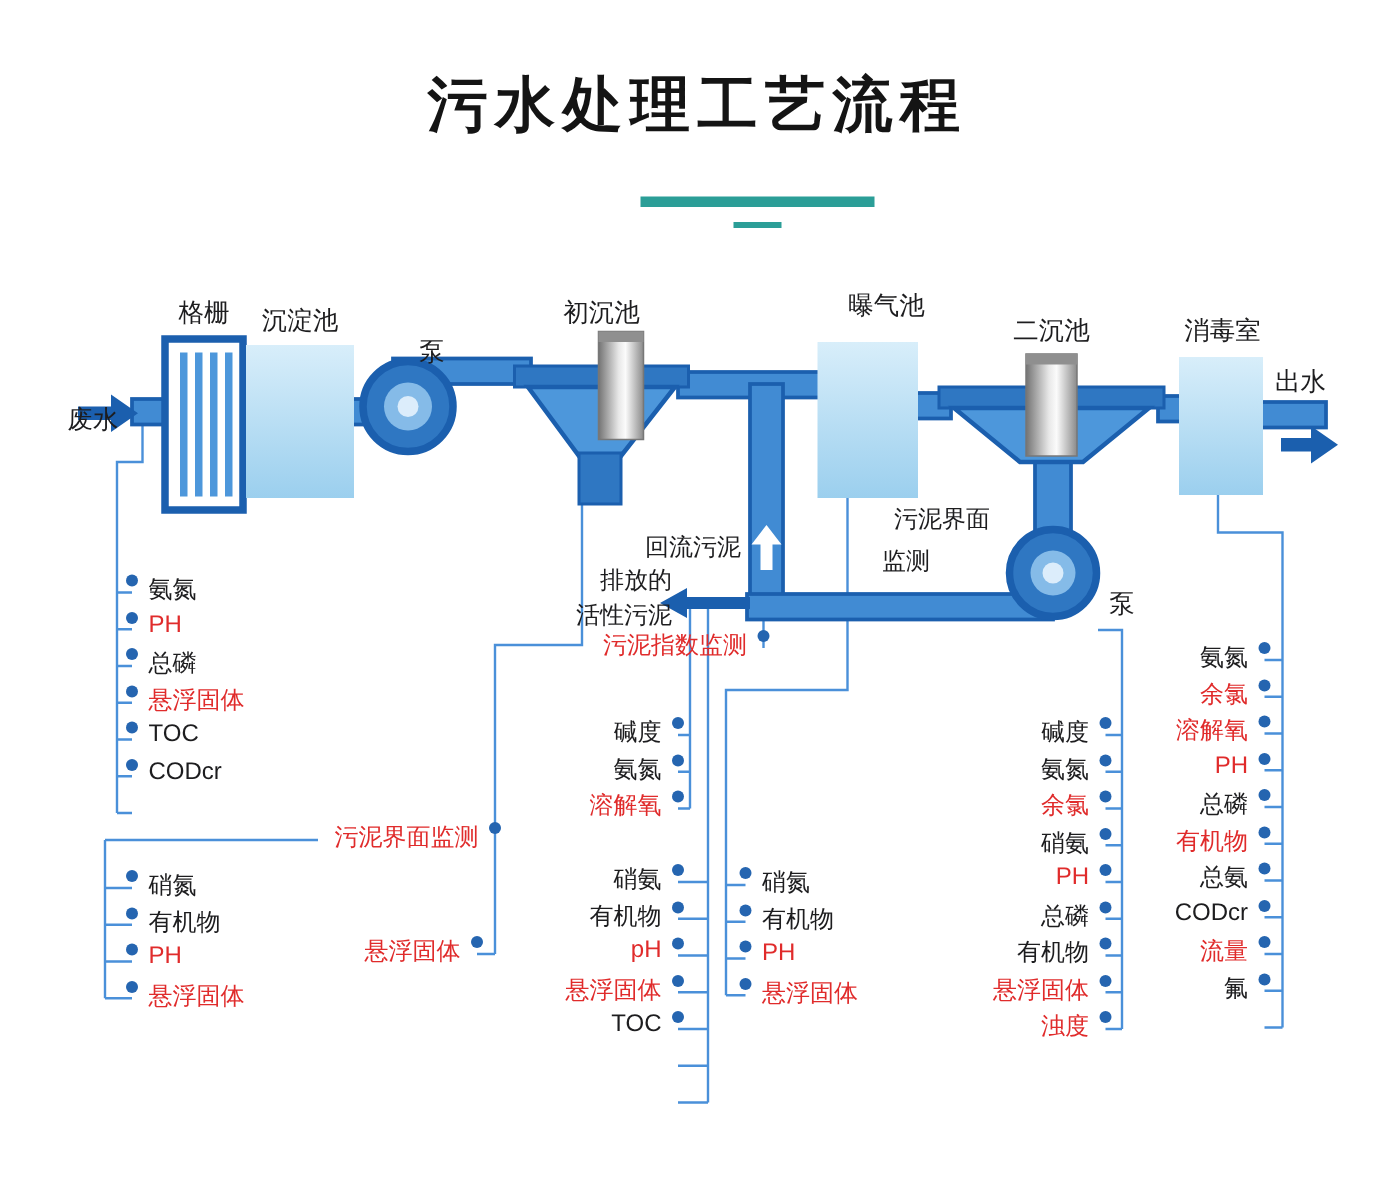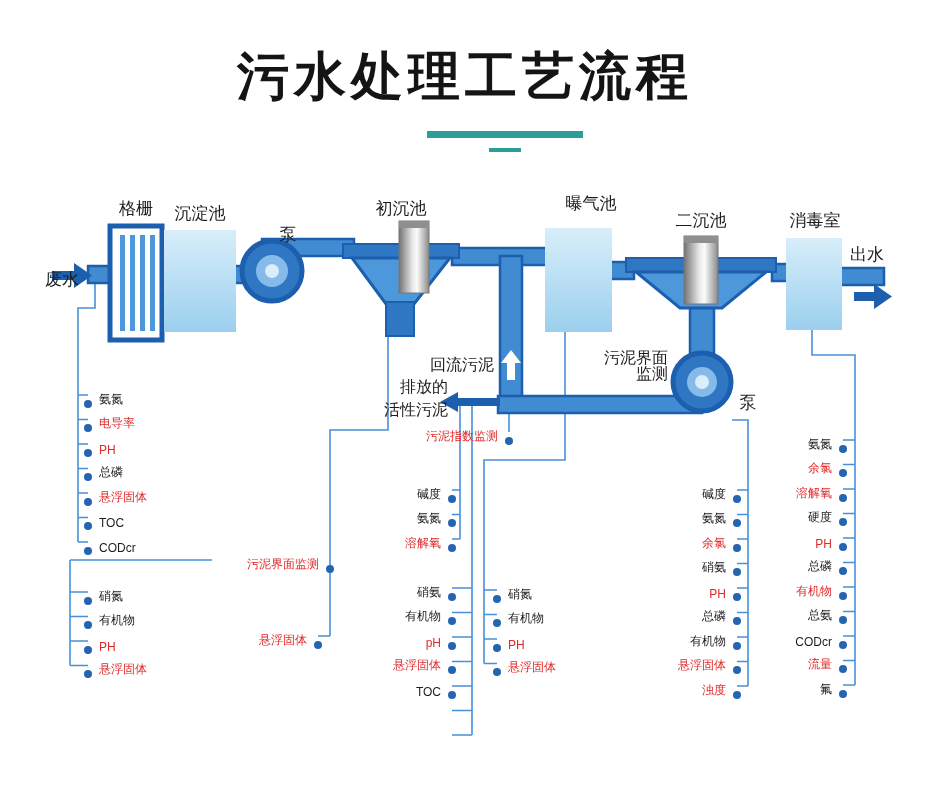--- a/index.html
+++ b/index.html
@@ -1,26 +1,26 @@
 <!DOCTYPE html>
 <html><head>
 <meta charset="utf-8">
 <style>
   html,body{margin:0;padding:0;width:930px;height:788px;background:#fff;
     font-family:"Liberation Sans",sans-serif;overflow:hidden}
   #canvas{position:relative;width:930px;height:788px;background:#fff}
   #diagram{position:absolute;left:0;top:0}
   #title{position:absolute;left:0;right:0;top:42px;text-align:center;
-    font-size:52px;font-weight:900;color:#141414;letter-spacing:5px}
+    font-size:40px;font-weight:900;color:#141414;letter-spacing:5px}
   #bar{position:absolute;left:427px;top:131px;width:156px;height:7px;background:#2b9e97}
   #dash{position:absolute;left:489px;top:148px;width:32px;height:4px;background:#2b9e97}
   .stage-label{position:absolute;font-size:17px;color:#1d1d1f;text-align:center;white-space:nowrap}
   .note{position:absolute;font-size:16px;color:#1d1d1f;white-space:nowrap}
   .plist{position:absolute}
-  .plist .row{display:flex;align-items:flex-end;height:24.5px;font-size:12px;color:#1d1d1f;gap:7px;white-space:nowrap}
+  .plist .row{display:flex;align-items:flex-start;height:24.5px;font-size:16px;color:#1d1d1f;gap:7px;white-space:nowrap}
   .plist.dots-left .row::before{content:"";width:8px;height:8px;border-radius:50%;background:#2565b0;flex:none}
   .plist.dots-right .row{justify-content:flex-end}
   .plist.dots-right .row::after{content:"";width:8px;height:8px;border-radius:50%;background:#2565b0;flex:none}
   .red{color:#e02b2b}
   .black{color:#1d1d1f}
 </style>
 </head>
 <body>
 
 <div id="canvas">
@@ -121,32 +121,29 @@
   <div class="stage-label" style="left:368px;top:197px;width:66px">初沉池</div>
   <div class="stage-label" style="left:558px;top:192px;width:66px">曝气池</div>
   <div class="stage-label" style="left:668px;top:209px;width:66px">二沉池</div>
   <div class="stage-label" style="left:782px;top:209px;width:66px">消毒室</div>
   <div class="stage-label" style="left:844px;top:243px;width:46px">出水</div>
   <div class="stage-label" style="left:736px;top:391px;width:24px">泵</div>
 
   <div class="note" style="left:430px;top:355px;width:70px">回流污泥</div>
   <div class="note" style="left:400px;top:377px">排放的</div>
   <div class="note" style="left:384px;top:400px">活性污泥</div>
-  <div class="note" style="left:588px;top:348px;width:80px;text-align:right">污泥界面</div>
-  <div class="note" style="left:588px;top:364px;width:80px;text-align:right">监测</div>
+  <div class="note" style="left:588px;top:336px;width:80px;text-align:center">污泥界面</div>
+  <div class="note" style="left:588px;top:364px;width:80px;text-align:left">监测</div>
 
   <div class="plist dots-left" style="left:84px;top:383px;width:120px">
 
   <div class="row">
         <span class="black">氨氮</span>
       </div>
       <div class="row">
-        <span class="red">电导率</span>
-      </div>
-      <div class="row">
         <span class="red">PH</span>
       </div>
       <div class="row">
         <span class="black">总磷</span>
       </div>
       <div class="row">
         <span class="red">悬浮固体</span>
       </div>
       <div class="row">
         <span class="black">TOC</span>
@@ -277,23 +274,20 @@
   <div class="row">
         <span class="black">氨氮</span>
       </div>
       <div class="row">
         <span class="red">余氯</span>
       </div>
       <div class="row">
         <span class="red">溶解氧</span>
       </div>
       <div class="row">
-        <span class="black">硬度</span>
-      </div>
-      <div class="row">
         <span class="red">PH</span>
       </div>
       <div class="row">
         <span class="black">总磷</span>
       </div>
       <div class="row">
         <span class="red">有机物</span>
       </div>
       <div class="row">
         <span class="black">总氨</span>

